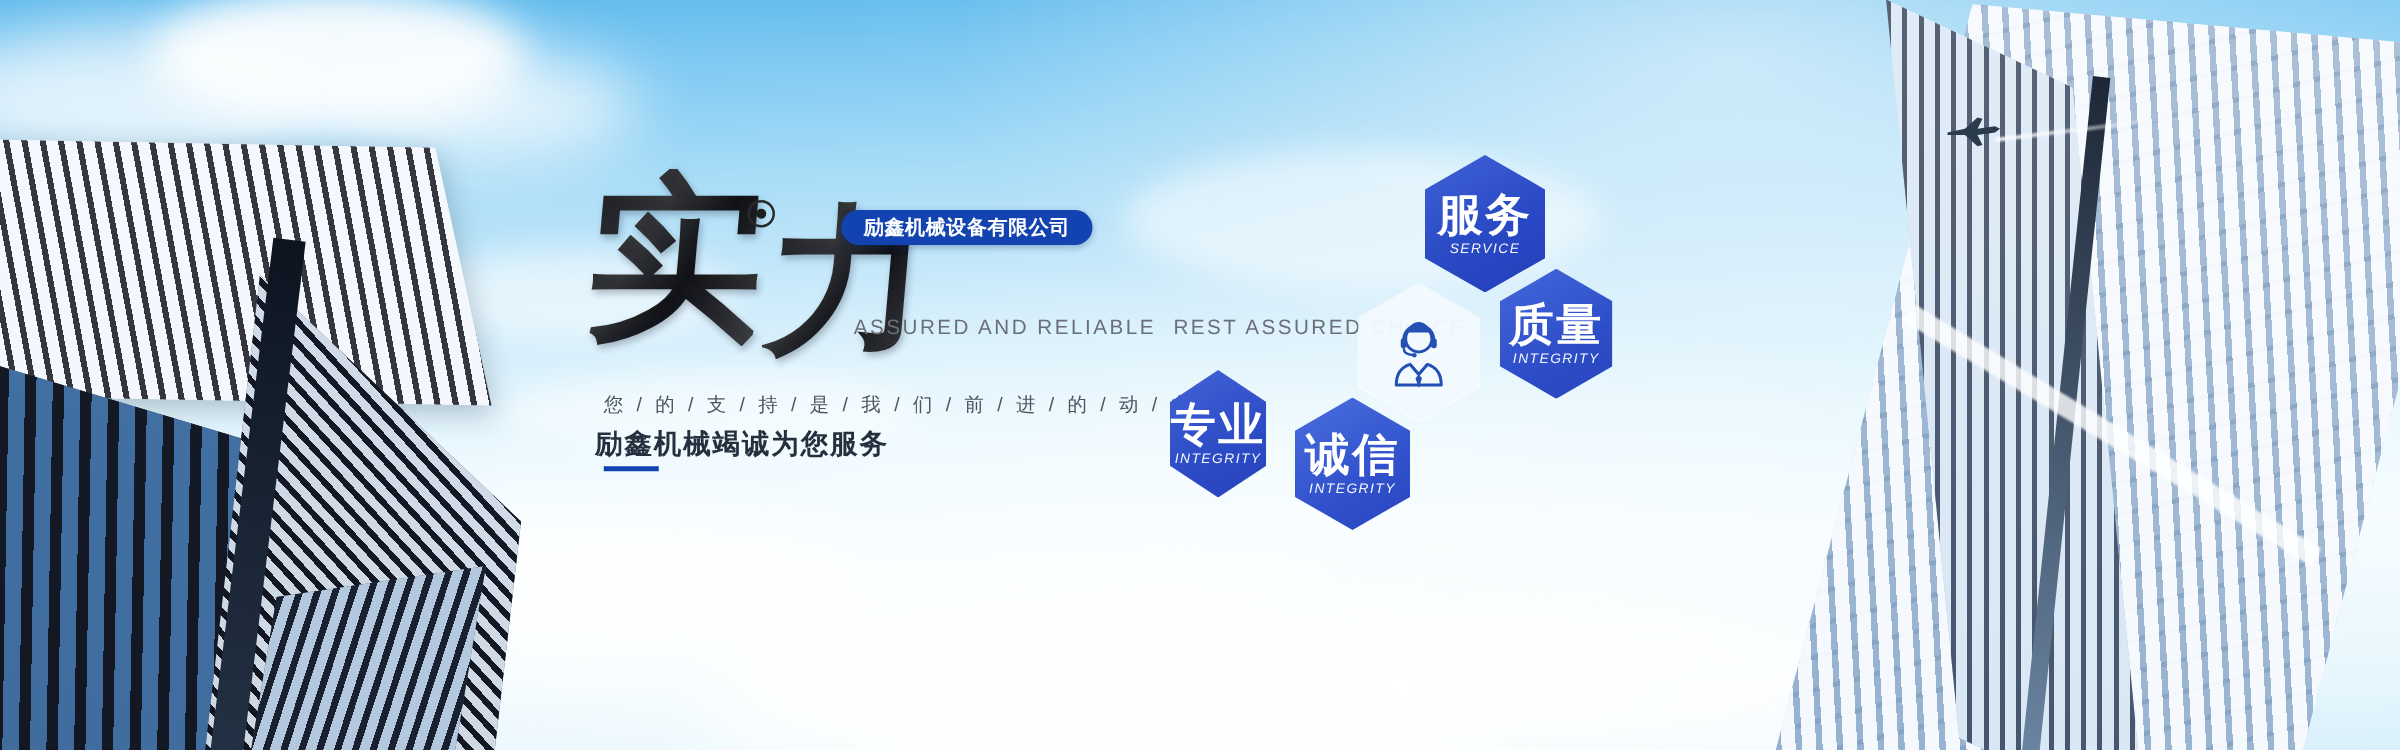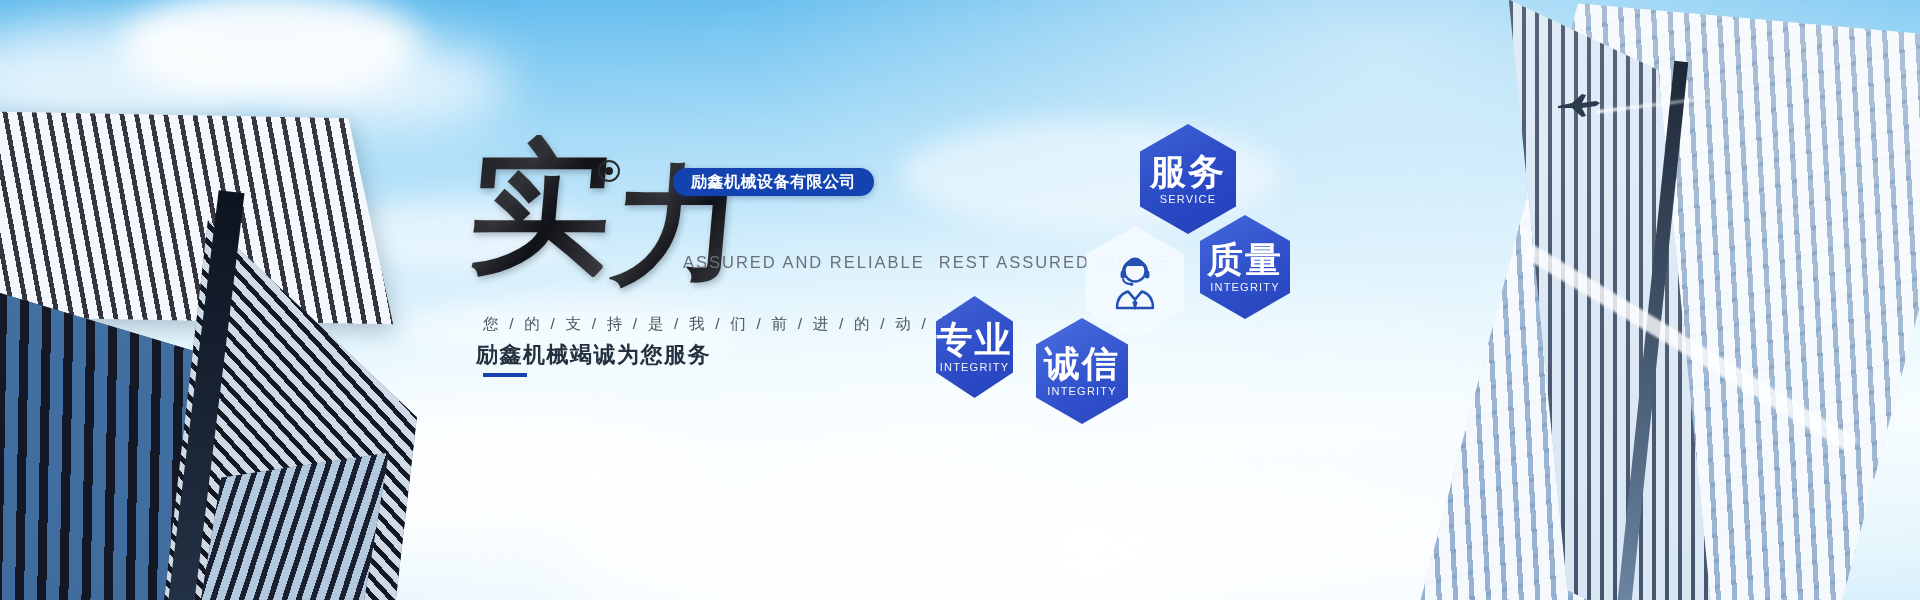--- a/index.html
+++ b/index.html
@@ -271,20 +271,21 @@
     font-size: 36px;
     font-weight: 700;
     letter-spacing: 2px;
     line-height: 1.05;
   }
   .hex .hex-en {
     font-size: 11px;
     letter-spacing: 1.2px;
     margin-top: 3px;
     opacity: 0.95;
+    font-style: italic;
   }
   .hex-service {
     left: 1140px; top: 124px;
     width: 96px; height: 110px;
     background: linear-gradient(150deg,#3f63d8 0%, #2a49c4 55%, #2340bb 100%);
   }
   .hex-quality {
     left: 1200px; top: 215px;
     width: 90px; height: 104px;
     background: linear-gradient(150deg,#4568dc 0%, #2d4ec8 60%, #2744bd 100%);

